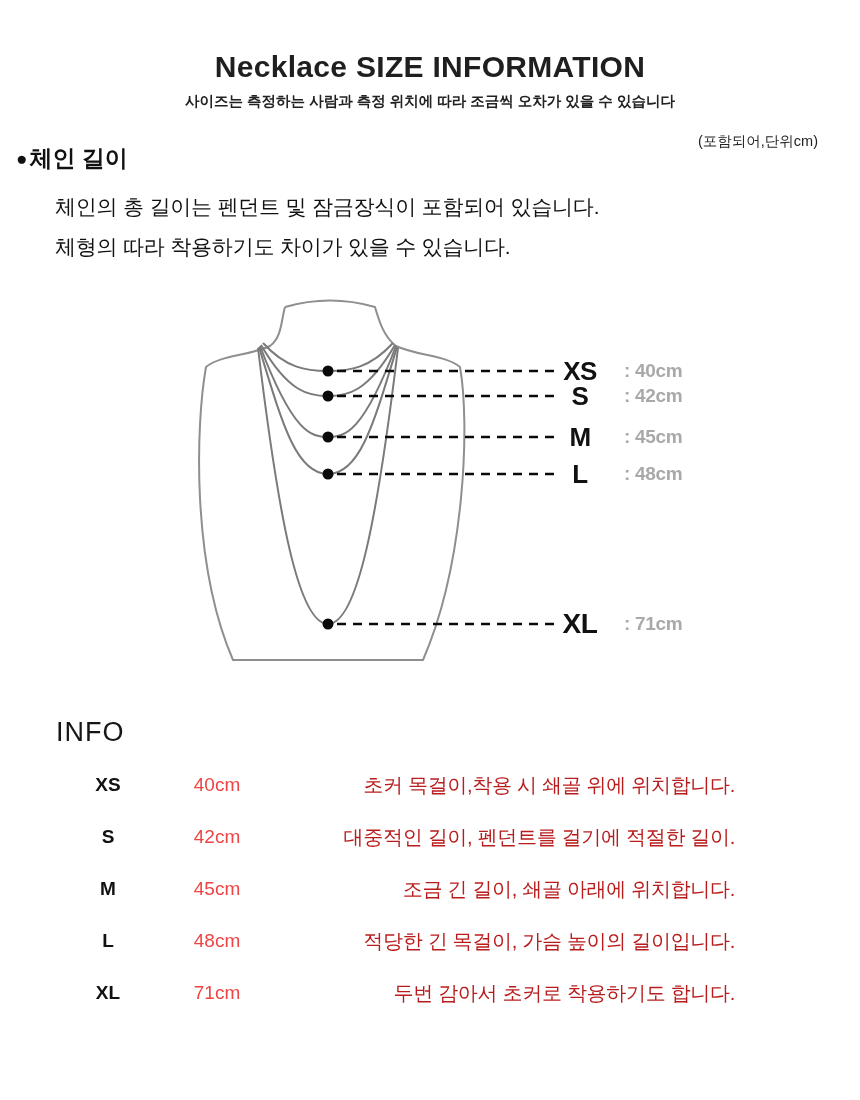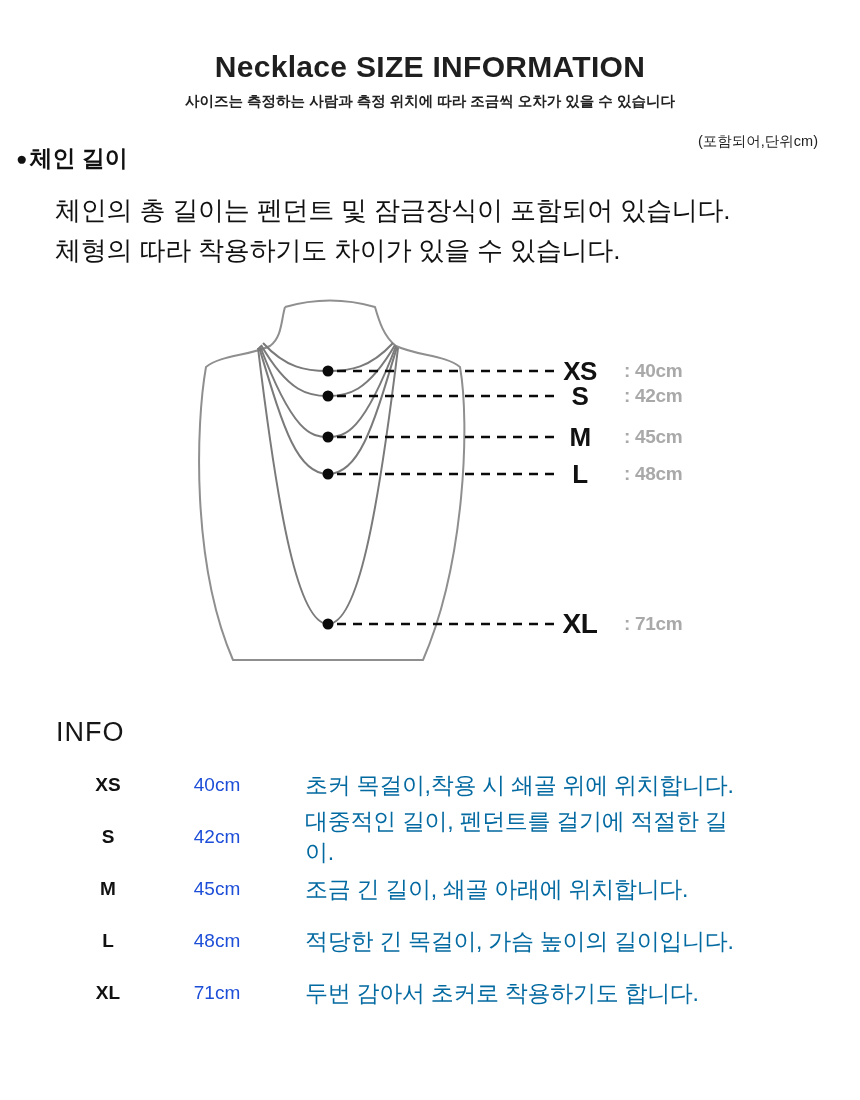--- a/index.html
+++ b/index.html
@@ -17,21 +17,21 @@
     font-size:14.5px;font-weight:600;color:#222;
   }
   .unit-note{
     top:132px;right:42px;font-size:14.5px;font-weight:500;color:#222;
   }
   .section-header{
     top:143px;left:16px;font-size:23px;font-weight:600;color:#111;
     display:flex;align-items:center;gap:2px;
   }
   .section-header .bullet{font-size:19px;line-height:1;}
-  .body-line{left:55px;font-size:26px;font-weight:500;color:#111;letter-spacing:-0.2px;}
+  .body-line{left:55px;font-size:21px;font-weight:500;color:#111;letter-spacing:-0.2px;}
   .line1{top:193px;}
   .line2{top:233px;}
 
   svg.diagram{top:283px;left:130px;}
 
   .dlabel{
     height:34px;left:550px;display:flex;align-items:center;
   }
   .dlabel .size{
     display:inline-block;width:60px;text-align:center;
@@ -45,25 +45,25 @@
   .info-heading{
     top:709px;left:56px;font-size:27px;font-weight:400;color:#161616;letter-spacing:1px;margin-top:8px;
   }
   .trow{height:28px;left:0;width:860px;display:flex;align-items:center;}
   .trow .c-size{
     position:absolute;left:78px;width:60px;text-align:center;
     font-size:19px;font-weight:800;color:#111;
   }
   .trow .c-len{
     position:absolute;left:172px;width:90px;text-align:center;
-    font-size:19px;font-weight:400;color:#1d4ed8;
+    font-size:19px;font-weight:400;color:#ef4444;
   }
   .trow .c-desc{
     position:absolute;left:305px;width:430px;
-    font-size:23px;font-weight:500;color:#0369a1;letter-spacing:-0.3px;
+    font-size:20px;font-weight:500;color:#b91c1c;letter-spacing:-0.3px;text-align:right;
   }
 </style>
 </head>
 <body>
 
 <div id="page">
 
   <div class="abs title">Necklace SIZE INFORMATION</div>
   <div class="abs subtitle">사이즈는 측정하는 사람과 측정 위치에 따라 조금씩 오차가 있을 수 있습니다</div>
   <div class="abs unit-note">(포함되어,단위cm)</div>

